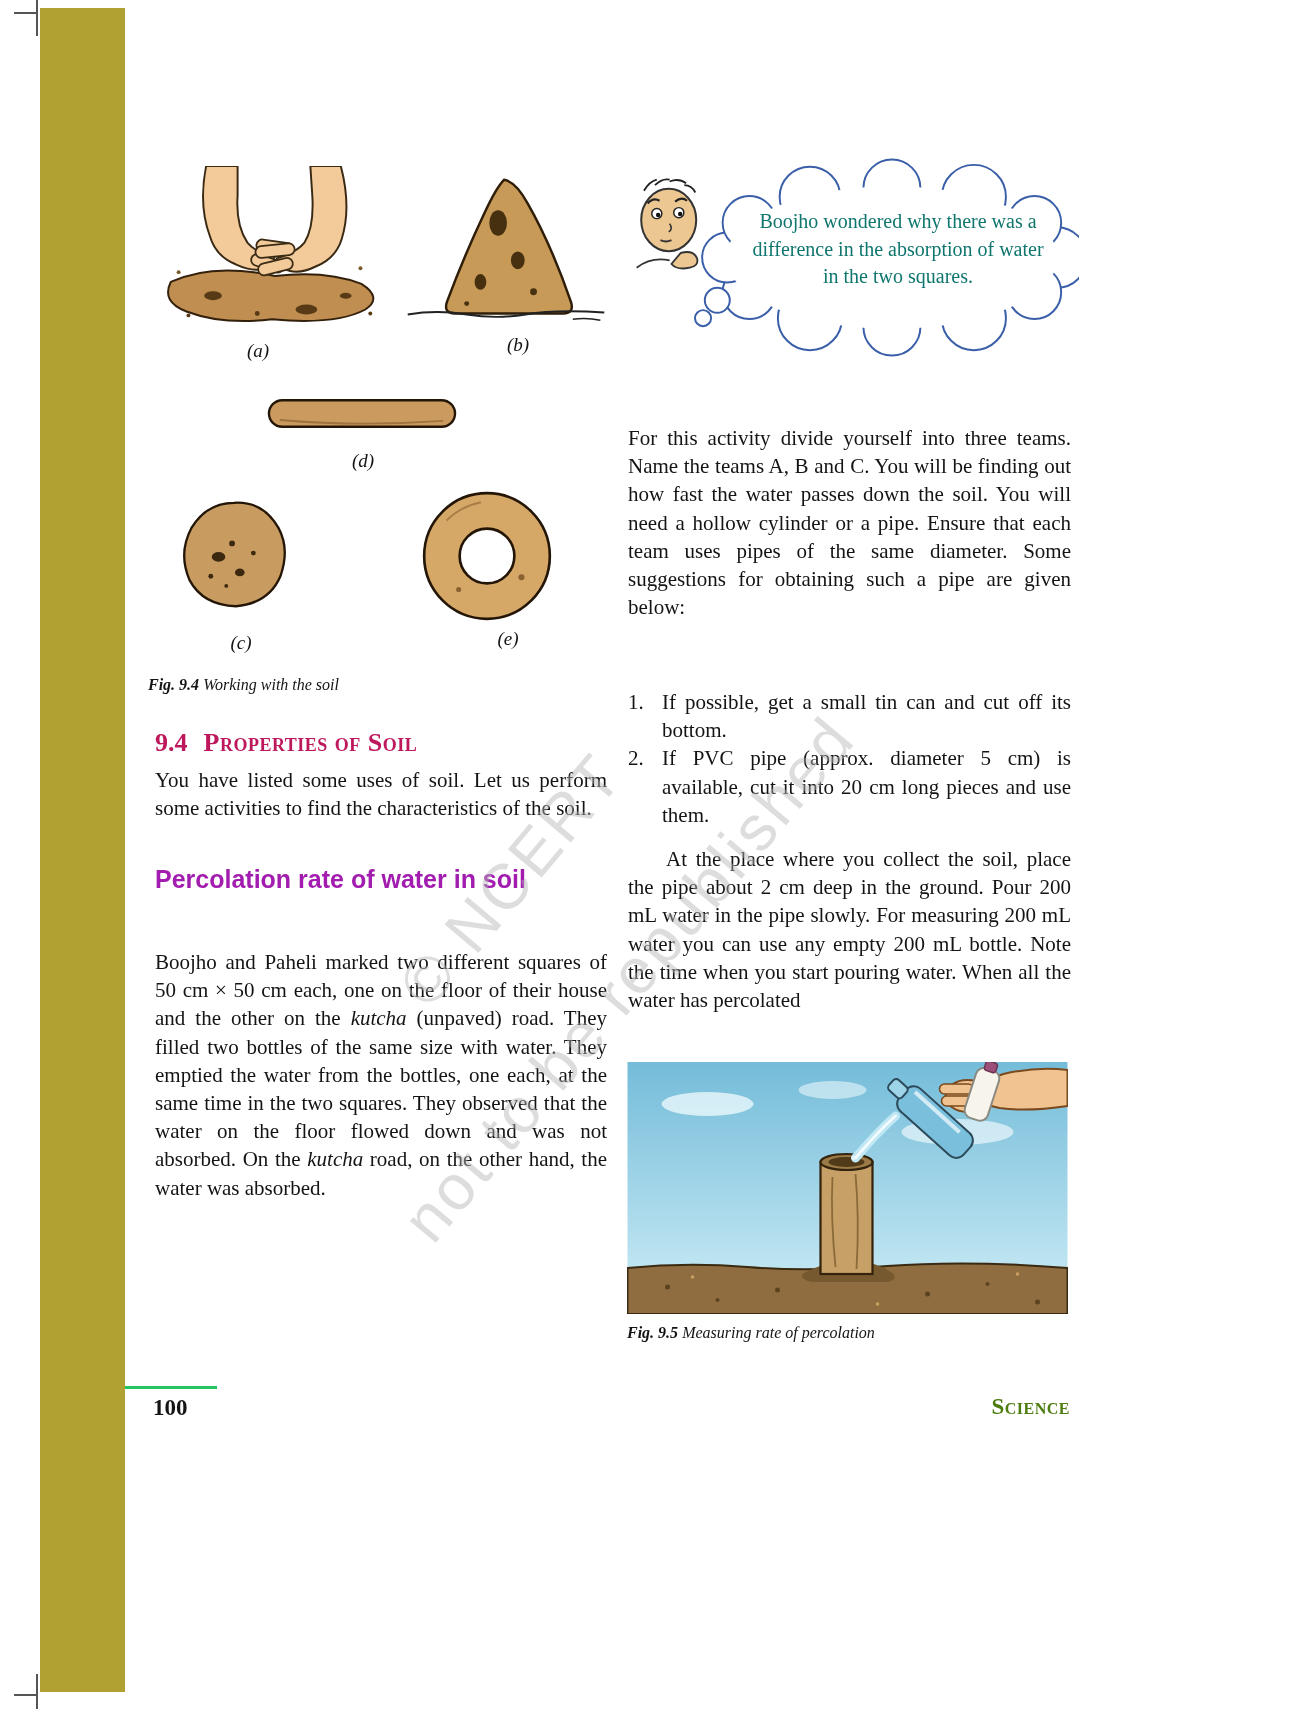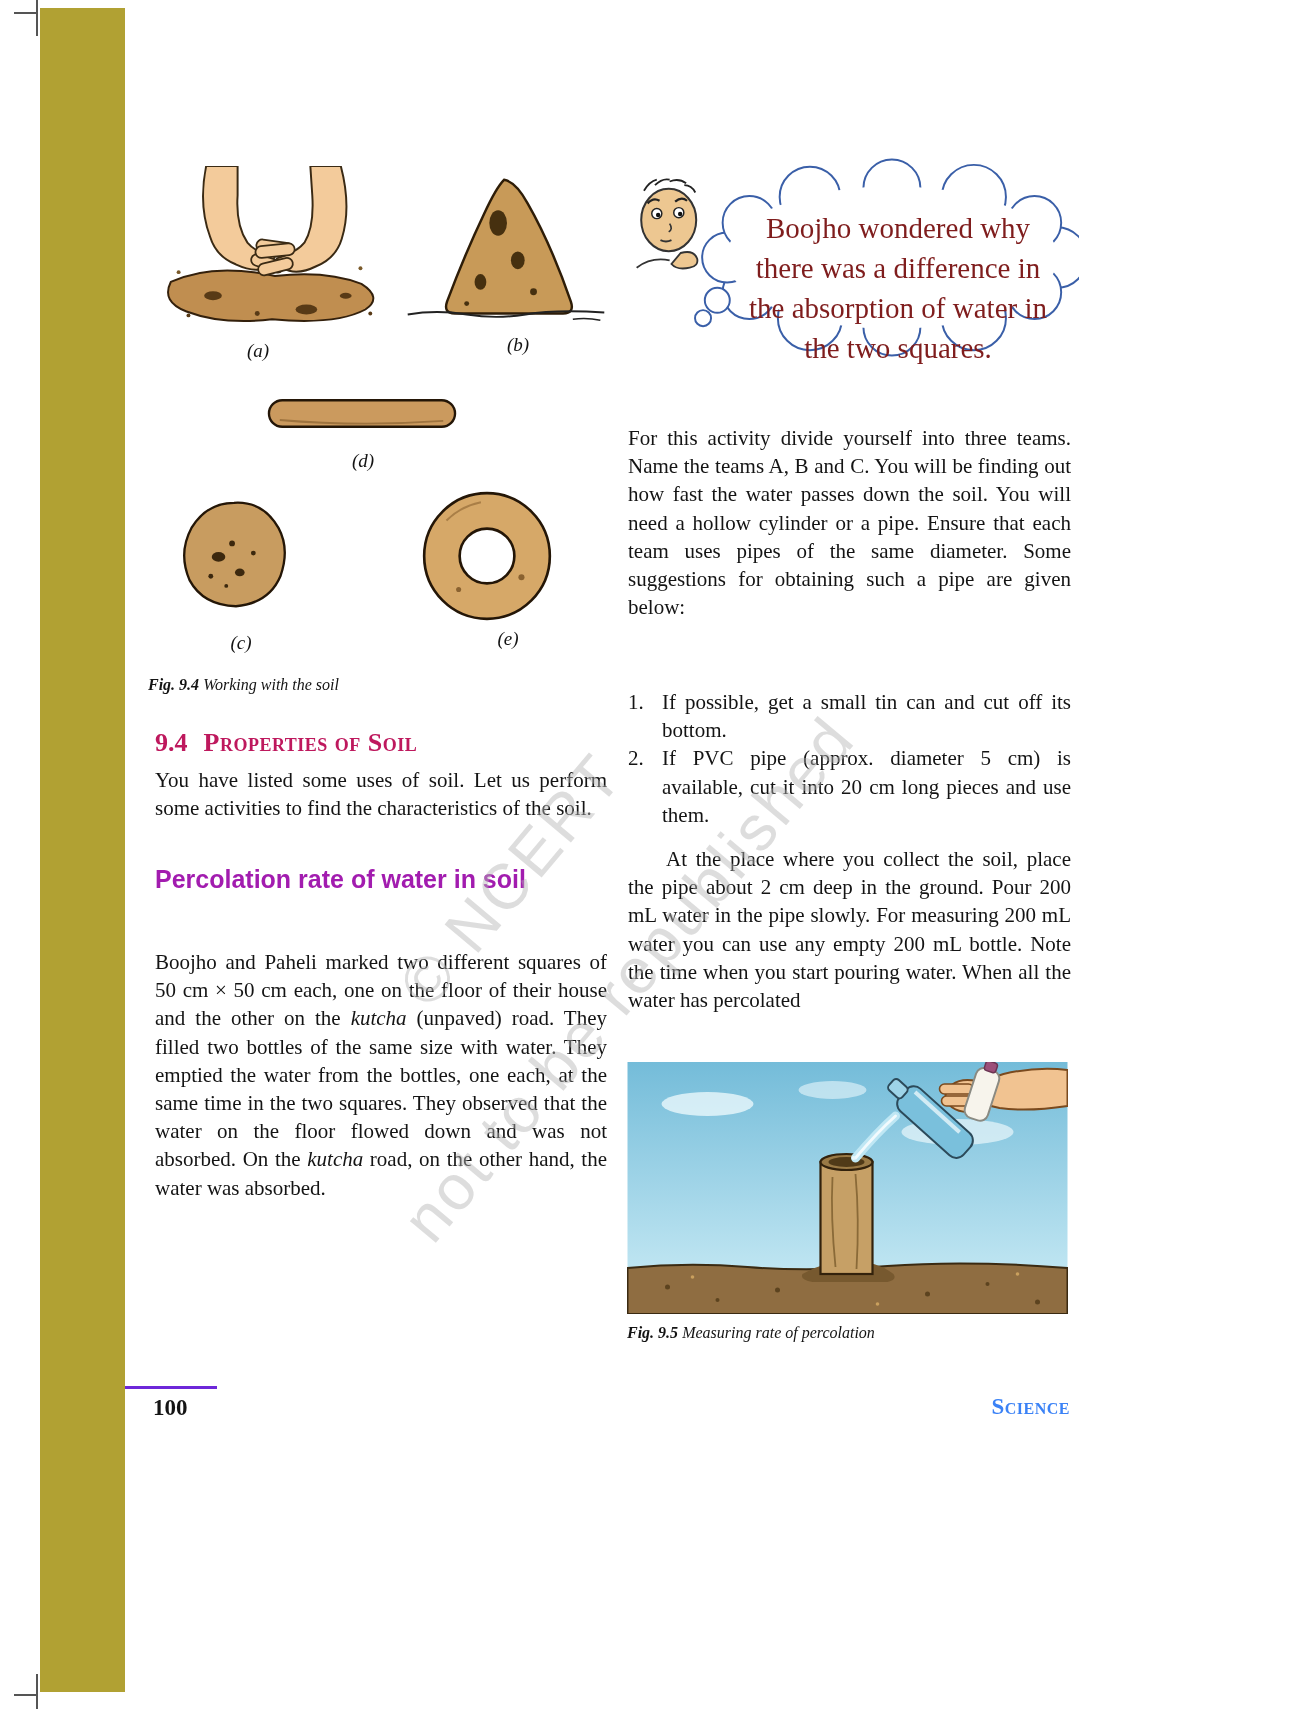--- a/index.html
+++ b/index.html
@@ -29,28 +29,28 @@
 
   .activity-head { position:absolute; font-size:27px; font-weight:bold; letter-spacing:1.5px;
                    border-bottom:3.5px solid #f073a8; padding-bottom:8px; }
 
   .olist { position:absolute; font-size:21px; line-height:28.2px; }
   .oitem { display:flex; }
   .onum  { width:34px; flex:none; }
   .otext { flex:1; text-align:justify; }
 
   .cloud-wrap { position:absolute; }
-  .bubble-text { position:absolute; color:#7f1d1d; font-size:29px; line-height:1.38; text-align:center; }
+  .bubble-text { position:absolute; color:#0f766e; font-size:20px; line-height:1.38; text-align:center; }
 
   .scene { position:absolute; }
   .scene svg { display:block; }
 
-  .page-num { position:absolute; border-top:3px solid #6d28d9; font-weight:bold; font-size:23px;
+  .page-num { position:absolute; border-top:3px solid #22c55e; font-weight:bold; font-size:23px;
               padding:6px 0 0 28px; }
-  .science { position:absolute; text-align:right; color:#3b82f6; font-weight:bold;
+  .science { position:absolute; text-align:right; color:#4d7c0f; font-weight:bold;
              font-variant:small-caps; font-size:23px; letter-spacing:0.5px; }
   .year { position:absolute; text-align:center; font-size:19px; }
 
   .watermark { position:absolute; left:0; top:0; width:1312px; height:1709px;
                pointer-events:none; z-index:9; }
   .wm-inner { position:absolute; left:570px; top:930px;
               transform:translate(-50%,-50%) rotate(-50deg);
               text-align:center; color:#b5b5b5; opacity:0.45;
               font-family:"Liberation Sans", sans-serif;
               font-size:64px; letter-spacing:3px; line-height:2.4; white-space:nowrap; }

